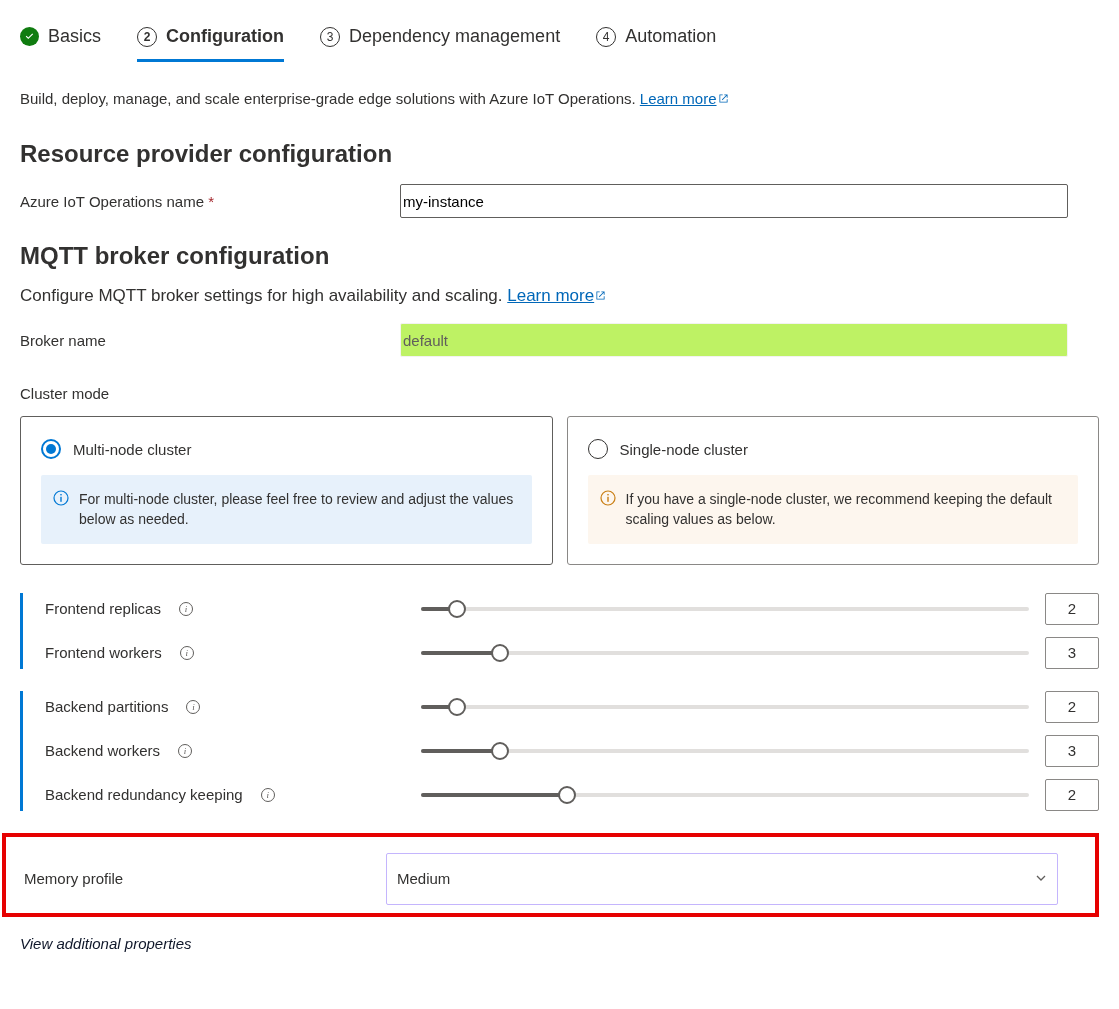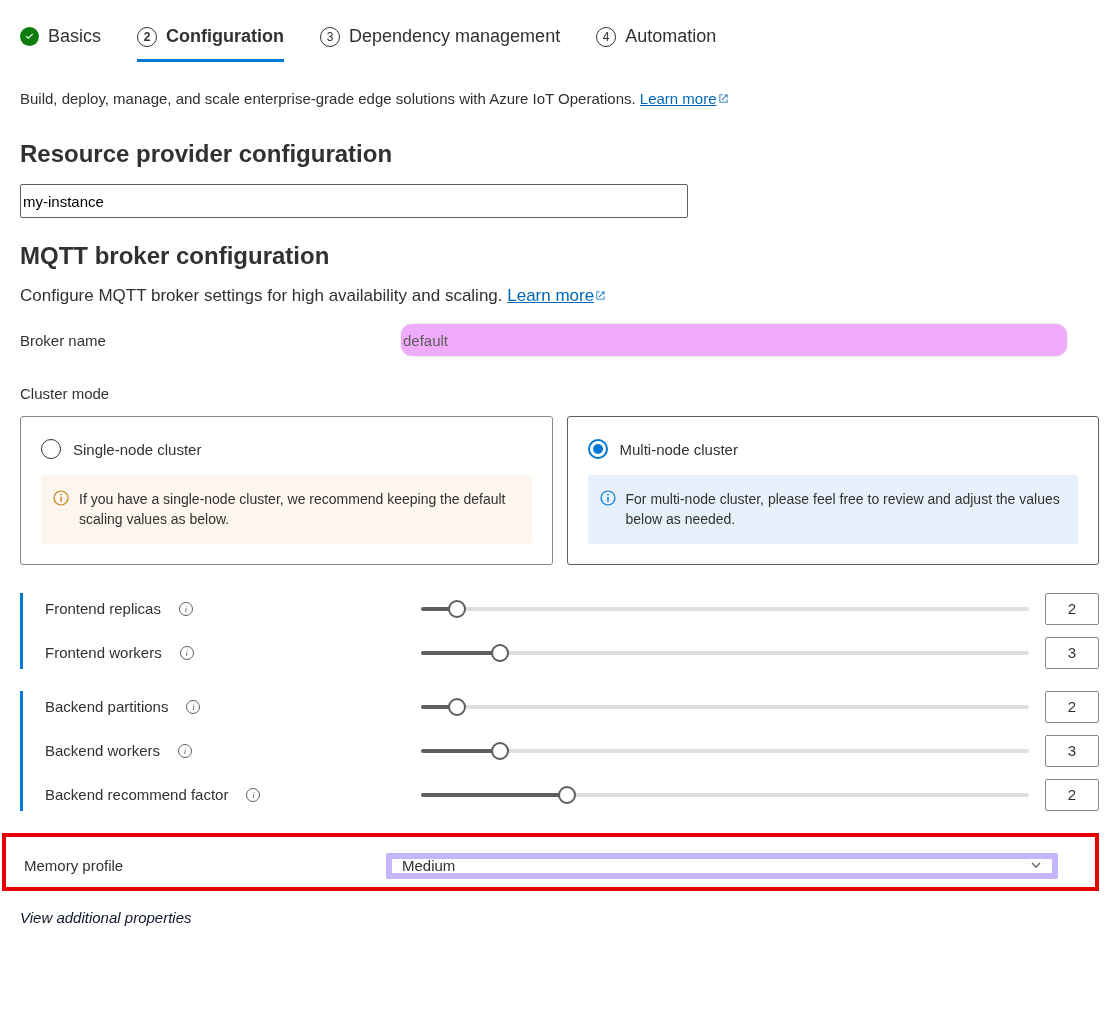--- a/index.html
+++ b/index.html
@@ -81,24 +81,23 @@
     flex: 1;
     max-width: 668px;
     height: 34px;
     border: 1px solid #605e5c;
     padding: 0 2px;
     font-size: 15px;
     font-family: inherit;
     border-radius: 2px;
   }
   .text-input[readonly] {
-    background: #f0abfc;
+    background: #bef264;
     border-color: #f3f2f1;
     color: #605e5c;
-    border-radius: 12px;
   }
   .cluster-label {
     font-size: 15px;
     margin: 28px 0 14px 0;
   }
   .card-row {
     display: flex;
     gap: 14px;
     margin-bottom: 28px;
   }
@@ -236,22 +235,22 @@
     align-items: center;
   }
   .highlight-box .field-label { padding-left: 18px; }
   .select-wrap {
     flex: 1;
     max-width: 672px;
     position: relative;
   }
   .select {
     width: 100%;
-    height: 26px;
-    border: 6px solid #c4b5fd;
+    height: 52px;
+    border: 1px solid #c4b5fd;
     border-radius: 2px;
     padding: 0 10px;
     font-size: 15px;
     display: flex;
     align-items: center;
     justify-content: space-between;
     cursor: pointer;
     background: #fff;
   }
   .chevron { font-size: 14px; color: #605e5c; }
@@ -289,69 +288,72 @@
 </div>
 
 <div class="intro">
   <span>Build, deploy, manage, and scale enterprise-grade edge solutions with Azure IoT Operations. </span><a class="link"><span>Learn more</span><span class="ext-icon"><svg width="13" height="13" viewBox="0 0 16 16">
           <path fill="#0067b8" d="M12 12H4V4h3V3H3v10h10V9h-1zM9 3v1h2.3L6 9.3 6.7 10 12 4.7V7h1V3z"></path>
         </svg></span></a>
 </div>
 
 <div class="section-heading">Resource provider configuration</div>
 <div class="field-row">
+  <div class="field-label">
+    <span>Azure IoT Operations name</span> <span class="required">*</span>
+  </div>
   <input class="text-input" type="text" value="my-instance" style="">
 </div>
 
 <div class="section-heading">MQTT broker configuration</div>
 <div class="subsection-text">
   <span>Configure MQTT broker settings for high availability and scaling. </span><a class="link"><span>Learn more</span><span class="ext-icon"><svg width="13" height="13" viewBox="0 0 16 16">
           <path fill="#0067b8" d="M12 12H4V4h3V3H3v10h10V9h-1zM9 3v1h2.3L6 9.3 6.7 10 12 4.7V7h1V3z"></path>
         </svg></span></a>
 </div>
 <div class="field-row">
   <div class="field-label">Broker name</div>
   <input class="text-input" type="text" readonly="" value="default" style="">
 </div>
 
 <div class="cluster-label">Cluster mode</div>
 
 <div class="card-row">
+  <div class="card selected">
+    <div class="card-header">
+      <span class="radio checked"></span>
+      <span class="card-title">Multi-node cluster</span>
+    </div>
+    <div class="card-msg info">
+      <span class="msg-icon">
+        <svg viewBox="0 0 16 16">
+            <circle cx="8" cy="8" r="7" fill="none" stroke="#0078d4" stroke-width="1.2"></circle>
+            <rect x="7.3" y="6.8" width="1.4" height="5" fill="#0078d4"></rect>
+            <rect x="7.3" y="4" width="1.4" height="1.4" fill="#0078d4"></rect>
+          </svg>
+      </span>
+      <span>For multi-node cluster, please feel free to review and adjust the values below as needed.</span>
+    </div>
+  </div>
   <div class="card">
     <div class="card-header">
       <span class="radio"></span>
       <span class="card-title">Single-node cluster</span>
     </div>
     <div class="card-msg warn">
       <span class="msg-icon">
         <svg viewBox="0 0 16 16">
             <circle cx="8" cy="8" r="7" fill="none" stroke="#c97e13" stroke-width="1.2"></circle>
             <rect x="7.3" y="6.8" width="1.4" height="5" fill="#c97e13"></rect>
             <rect x="7.3" y="4" width="1.4" height="1.4" fill="#c97e13"></rect>
           </svg>
       </span>
       <span>If you have a single-node cluster, we recommend keeping the default scaling values as below.</span>
     </div>
   </div>
-  <div class="card selected">
-    <div class="card-header">
-      <span class="radio checked"></span>
-      <span class="card-title">Multi-node cluster</span>
-    </div>
-    <div class="card-msg info">
-      <span class="msg-icon">
-        <svg viewBox="0 0 16 16">
-            <circle cx="8" cy="8" r="7" fill="none" stroke="#0078d4" stroke-width="1.2"></circle>
-            <rect x="7.3" y="6.8" width="1.4" height="5" fill="#0078d4"></rect>
-            <rect x="7.3" y="4" width="1.4" height="1.4" fill="#0078d4"></rect>
-          </svg>
-      </span>
-      <span>For multi-node cluster, please feel free to review and adjust the values below as needed.</span>
-    </div>
-  </div>
 </div>
 
 <div class="slider-group">
   <div class="slider-row">
     <div class="slider-label">
       <span>Frontend replicas</span>
       <span class="info-icon">i</span>
     </div>
     <div class="slider-track">
       <div class="track-bg"></div>
@@ -394,21 +396,21 @@
     </div>
     <div class="slider-track">
       <div class="track-bg"></div>
         <div class="track-fill" style="width: 13%;"></div>
         <div class="thumb" style="left: 13%;"></div>
     </div>
     <div class="value-box">3</div>
   </div>
   <div class="slider-row" style="margin-bottom:4px">
     <div class="slider-label">
-      <span>Backend recommend factor</span>
+      <span>Backend redundancy keeping</span>
       <span class="info-icon">i</span>
     </div>
     <div class="slider-track">
       <div class="track-bg"></div>
         <div class="track-fill" style="width: 24%;"></div>
         <div class="thumb" style="left: 24%;"></div>
     </div>
     <div class="value-box">2</div>
   </div>
 </div>

